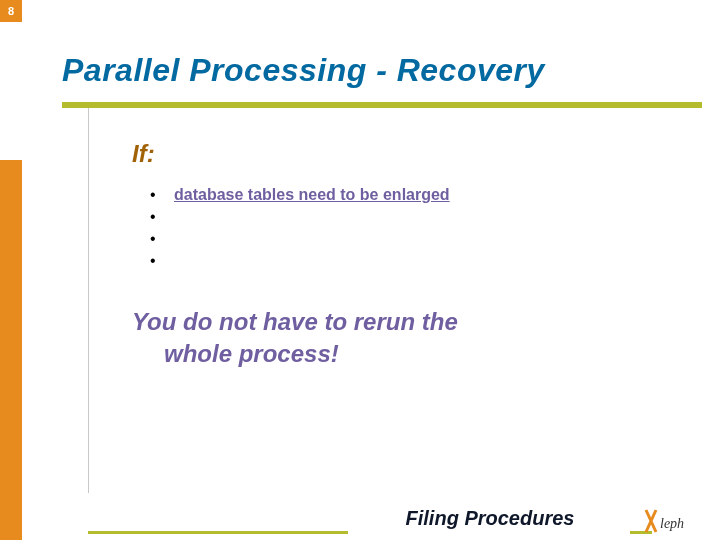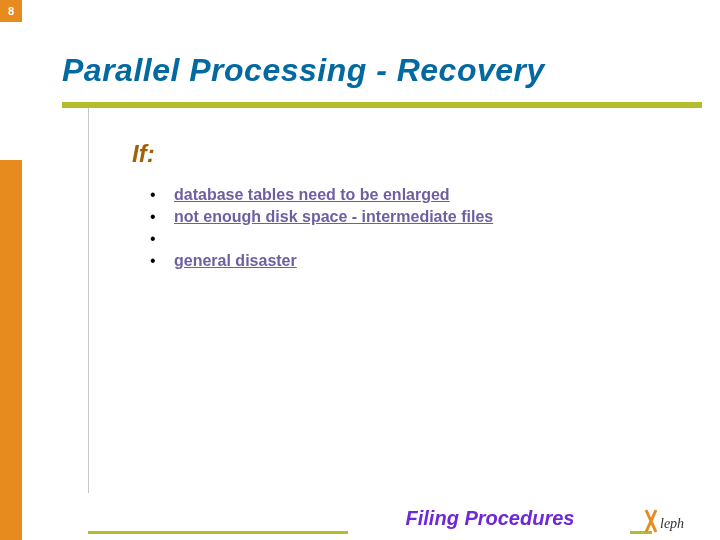--- a/index.html
+++ b/index.html
@@ -110,21 +110,21 @@
     bottom: 0;
     left: 0;
     width: 720px;
   }
   .footer-title {
     position: absolute;
     bottom: 10px;
     left: 350px;
     width: 280px;
     text-align: center;
-    color: #6d28d9;
+    color: #0f172a;
     font-size: 20px;
     font-weight: bold;
     font-style: italic;
   }
   .footer-olive-short {
     position: absolute;
     bottom: 6px;
     left: 88px;
     width: 260px;
     height: 3px;
@@ -159,29 +159,31 @@
 
 <div class="content">
   <div class="if-heading">If:</div>
   <div class="bullets">
     <div class="bullet-row">
       <span class="bullet-dot">•</span>
       <span class="bullet-text">database tables need to be enlarged</span>
     </div>
     <div class="bullet-row">
       <span class="bullet-dot">•</span>
-      <span class="bullet-text">not enough disk space - intermediate files</span>
     </div>
     <div class="bullet-row">
       <span class="bullet-dot">•</span>
     </div>
     <div class="bullet-row">
       <span class="bullet-dot">•</span>
-      <span class="bullet-text">general disaster</span>
     </div>
+  </div>
+  <div class="conclusion">
+    <span>You do not have to rerun the</span>
+    <span class="line2">whole process!</span>
   </div>
 </div>
 
 <div class="footer-band">
   <div class="footer-olive-short"></div>
   <div class="footer-title">Filing Procedures</div>
   <div class="footer-olive-right"></div>
   <div class="logo">
     <svg viewBox="0 0 56 30">
       <path d="M4 4 L14 26 M14 4 L4 26" stroke="#e78b1f" stroke-width="3" fill="none"></path>

